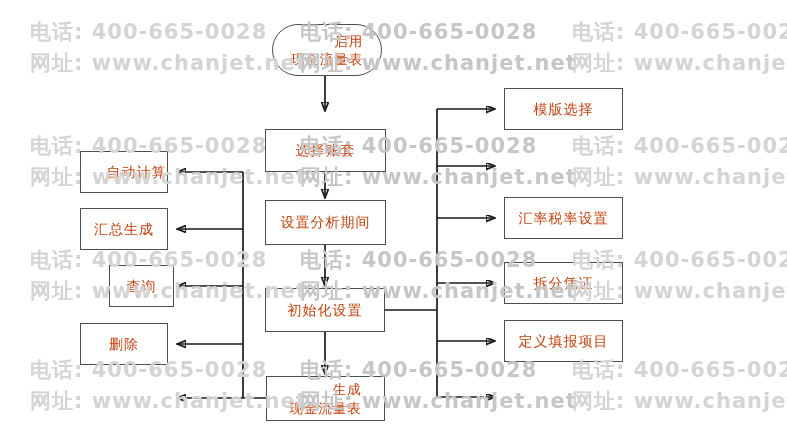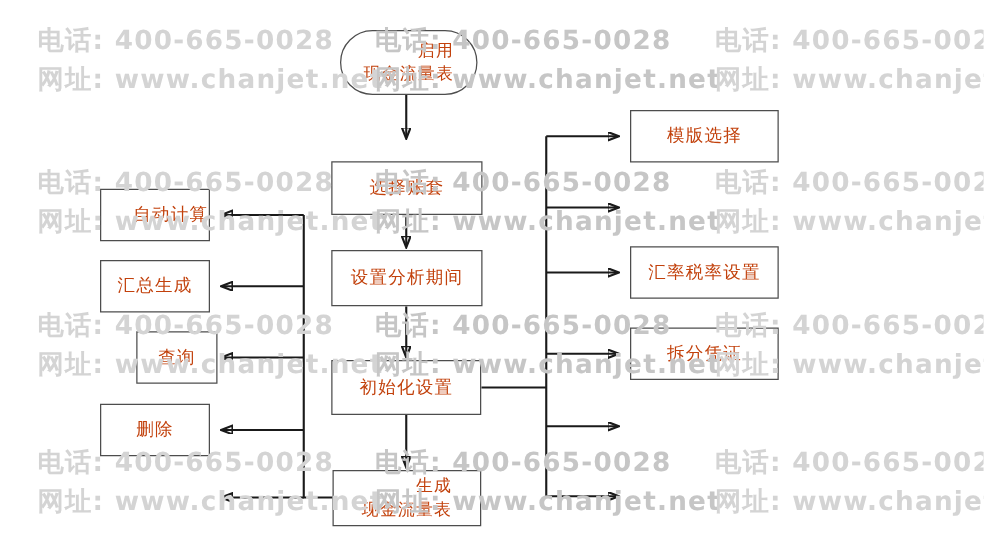--- a/index.html
+++ b/index.html
@@ -102,20 +102,21 @@
 现金流量表</div>
 
   <div class="node" style="left:80px; top:151px; width:88px; height:42px;padding-left:25px;">自动计算</div>
   <div class="node" style="left:80px; top:208px; width:88px; height:42px;">汇总生成</div>
   <div class="node" style="left:80px; top:265px; width:65px; height:42px;margin-left:29px;">查询</div>
   <div class="node" style="left:80px; top:323px; width:88px; height:42px;">删除</div>
 
   <div class="node" style="left:504px; top:88px; width:119px; height:42px;">模版选择</div>
   <div class="node" style="left:504px; top:197px; width:119px; height:42px;">汇率税率设置</div>
   <div class="node" style="left:504px; top:262px; width:119px; height:42px;">拆分凭证</div>
+  <div class="node" style="left:504px; top:320px; width:119px; height:42px;">定义填报项目</div>
 
   <div class="wm" style="left:30px; top:17px;">
     <div>电话: 400-665-0028</div>
     <div>网址: www.chanjet.net</div>
   </div>
   <div class="wm dark" style="left:300px; top:17px;">
     <div>电话: 400-665-0028</div>
     <div>网址: www.chanjet.net</div>
   </div>
   <div class="wm" style="left:572px; top:17px;">

